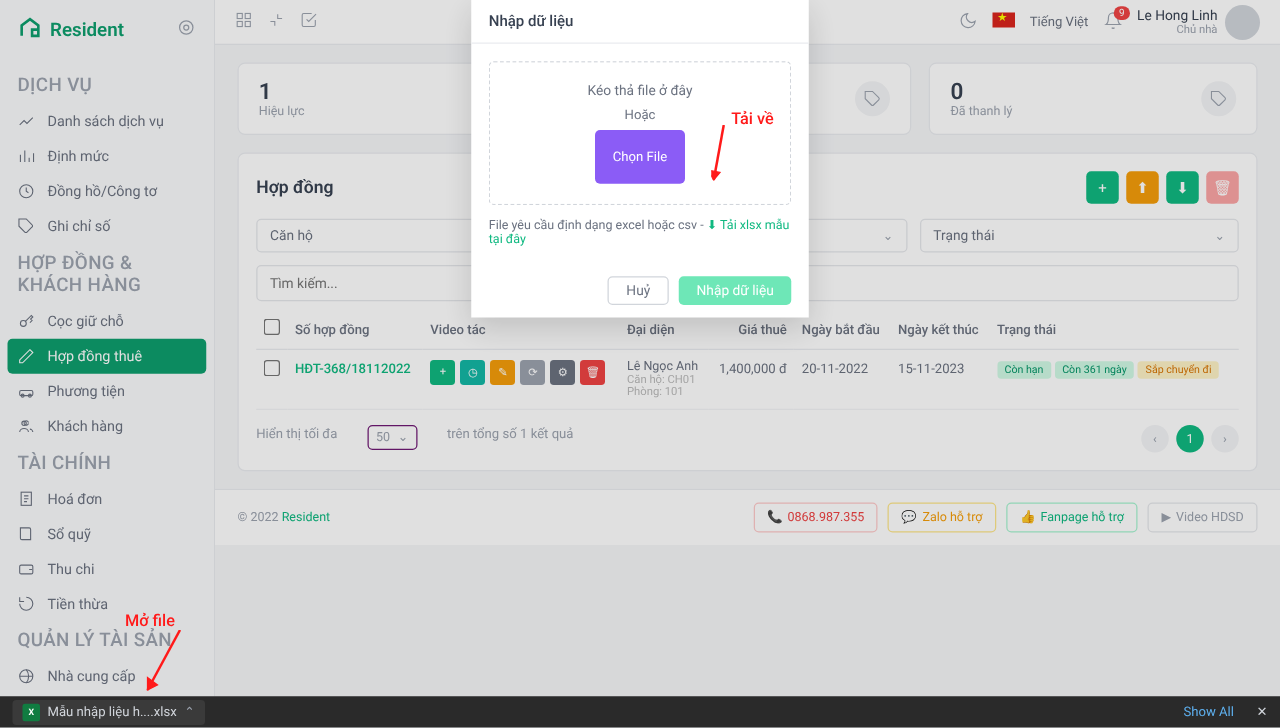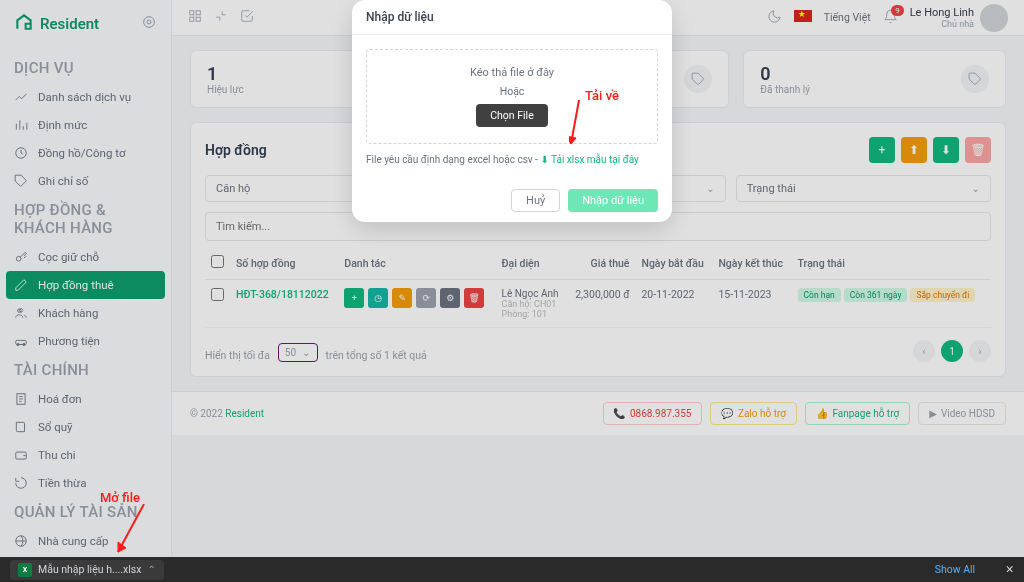--- a/index.html
+++ b/index.html
@@ -55,49 +55,49 @@
 .row-actions{display:flex;gap:4px}
 .row-actions .sq-btn{width:20px;height:20px;font-size:9px;border-radius:3px}
 .sq-teal{background:#14b8a6}
 .sq-gray{background:#9ca3af}
 .sq-dark{background:#6b7280}
 .rep-line{font-size:10px}
 .rep-sub{color:#bbb;font-size:9px}
 .badge{display:inline-block;padding:2px 6px;border-radius:3px;font-size:8.5px;margin-right:3px}
 .b-green{background:#d1fae5;color:#059669}
 .b-orange{background:#fef3c7;color:#d97706}
-.paging{display:flex;align-items:flex-end;gap:8px;margin-top:12px;font-size:10.5px;color:#9ca3af}
+.paging{display:flex;align-items:flex-start;gap:24px;margin-top:12px;font-size:10.5px;color:#9ca3af}
 .pg-sel{border:1px solid #701a75;border-radius:4px;padding:3px 6px;font-size:10px;display:flex;align-items:center;gap:6px}
 .pg-right{margin-left:auto;display:flex;gap:6px;align-items:center}
 .pg-btn{width:22px;height:22px;border-radius:50%;background:#f3f4f6;display:flex;align-items:center;justify-content:center;color:#9ca3af;font-size:10px}
 .pg-btn.active{background:#10b981;color:#fff}
 .footer{display:flex;align-items:center;padding:10px 18px;font-size:10px;color:#9ca3af;border-top:1px solid #eaecf0;background:#fff}
 .footer-links{margin-left:auto;display:flex;gap:8px}
 .foot-btn{border:1px solid #e5e7eb;border-radius:4px;padding:5px 10px;font-size:10px;display:flex;align-items:center;gap:4px}
 .foot-red{color:#ef4444;border-color:#fecaca}
 .foot-orange{color:#f59e0b;border-color:#fde68a}
 .foot-green{color:#10b981;border-color:#a7f3d0}
 .modal-overlay{position:absolute;inset:0;background:rgba(0,0,0,.12);display:flex;justify-content:center;align-items:flex-start;padding-top:0}
-.modal{width:320px;background:#fff;border-radius:13px;box-shadow:0 8px 24px rgba(0,0,0,.15)}
+.modal{width:270px;background:#fff;border-radius:0;box-shadow:0 8px 24px rgba(0,0,0,.15)}
 .modal-head{padding:10px 14px;border-bottom:1px solid #eaecf0;font-size:12px;color:#374151;font-weight:500}
 .modal-body{padding:14px}
 .dropzone{border:1px dashed #d1d5db;border-radius:4px;padding:16px 8px;text-align:center;font-size:11px;color:#6b7280}
 .dz-or{margin:6px 0;font-size:10.5px}
-.dz-btn{background:#404040;color:#fff;border:none;border-radius:4px;padding:5px 14px;font-size:10.5px;cursor:pointer}
+.dz-btn{background:#8b5cf6;color:#fff;border:none;border-radius:4px;padding:15px 14px;font-size:10.5px;cursor:pointer}
 .modal-note{font-size:10px;color:#6b7280;margin-top:10px}
 .modal-note a{color:#10b981;text-decoration:none}
 .modal-foot{padding:10px 14px;display:flex;justify-content:flex-end;gap:8px}
 .btn-cancel{border:1px solid #d1d5db;background:#fff;padding:4px 14px;border-radius:4px;font-size:11px;cursor:pointer;color:#6b7280}
 .btn-submit{background:#6ee7b7;color:#fff;border:none;padding:5px 14px;border-radius:4px;font-size:11px;cursor:pointer}
 .annot{position:absolute;color:#ff1a1a;font-size:13px;font-weight:500;pointer-events:none}
 .annot svg{stroke:#ff1a1a;fill:#ff1a1a}
 .downloadbar{position:absolute;bottom:0;left:0;right:0;height:25px;background:#2a2a2a;display:flex;align-items:center;padding:0 10px;color:#d1d5db;font-size:10.5px}
 .dl-file{display:flex;align-items:center;gap:6px;background:#3a3a3a;padding:3px 8px;border-radius:3px}
 .dl-ic{width:14px;height:14px;background:#107c41;border-radius:2px;display:flex;align-items:center;justify-content:center;color:#fff;font-size:7px;font-weight:bold}
-.dl-right{margin-left:auto;display:flex;align-items:flex-end;gap:30px;color:#5eb0ef}
+.dl-right{margin-left:auto;display:flex;align-items:flex-end;gap:18px;color:#5eb0ef}
 .dl-x{color:#d1d5db;cursor:pointer}
 .chev{font-size:10px;color:#9ca3af}
 </style>
 </head>
 <body>
 
 <div class="layout">
   <aside class="sidebar">
     <div class="logo-row">
       <span class="logo-icon"><svg viewBox="0 0 24 24">
@@ -160,35 +160,35 @@
           <span class="ic">
             <svg viewBox="0 0 24 24">
               <path d="M17 3l4 4L7 21H3v-4z"></path>
             </svg>
           </span>
           <span>Hợp đồng thuê</span>
         </div>
         <div class="nav-item">
           <span class="ic">
             <svg viewBox="0 0 24 24">
-              <circle cx="9" cy="8" r="3"></circle>
-              <path d="M15 8a3 3 0 110-1M3 20c0-3 3-5 6-5s6 2 6 5M21 20c0-2-2-4-4-4"></path>
-            </svg>
-          </span>
-          <span>Khách hàng</span>
-        </div>
-        <div class="nav-item">
-          <span class="ic">
-            <svg viewBox="0 0 24 24">
               <rect x="3" y="11" width="18" height="7" rx="2"></rect>
               <circle cx="7" cy="18" r="2"></circle>
               <circle cx="17" cy="18" r="2"></circle>
             </svg>
           </span>
           <span>Phương tiện</span>
+        </div>
+        <div class="nav-item">
+          <span class="ic">
+            <svg viewBox="0 0 24 24">
+              <circle cx="9" cy="8" r="3"></circle>
+              <path d="M15 8a3 3 0 110-1M3 20c0-3 3-5 6-5s6 2 6 5M21 20c0-2-2-4-4-4"></path>
+            </svg>
+          </span>
+          <span>Khách hàng</span>
         </div>
       </div>
     <div class="section-label">TÀI CHÍNH</div>
     <div id="nav-taichinh">
         <div class="nav-item">
           <span class="ic">
             <svg viewBox="0 0 24 24">
               <rect x="5" y="3" width="14" height="18"></rect>
               <path d="M9 8h6M9 12h6M9 16h4"></path>
             </svg>
@@ -339,21 +339,21 @@
               <span>Trạng thái</span>
               <span class="chev">⌄</span>
             </div>
         </div>
         <input class="search-inp" placeholder="Tìm kiếm..." style="">
         <table>
           <thead>
               <tr>
             <th style="width:22px"><input type="checkbox" style=""></th>
             <th>Số hợp đồng</th>
-            <th>Danh tác</th>
+            <th>Video tác</th>
             <th>Đại diện</th>
             <th class="right">Giá thuê</th>
             <th>Ngày bắt đầu</th>
             <th>Ngày kết thúc</th>
             <th>Trạng thái</th>
           </tr>
             </thead>
           <tbody id="tbody">
               <tr>
                 <td><input type="checkbox" style=""></td>
@@ -366,21 +366,21 @@
                     <div class="sq-btn sq-gray">⟳</div>
                     <div class="sq-btn sq-dark">⚙</div>
                     <div class="sq-btn" style="background:#ef4444">🗑</div>
                   </div>
                 </td>
                 <td>
                   <div class="rep-line">Lê Ngọc Anh</div>
                   <div class="rep-sub">Căn hộ: CH01</div>
                   <div class="rep-sub">Phòng: 101</div>
                 </td>
-                <td class="right">2,300,000 đ</td>
+                <td class="right">1,400,000 đ</td>
                 <td>20-11-2022</td>
                 <td>15-11-2023</td>
                 <td><span class="badge b-green">Còn hạn</span><span class="badge b-green">Còn 361 ngày</span><span class="badge b-orange">Sắp chuyển đi</span></td>
               </tr>
             </tbody>
         </table>
         <div class="paging">
           <span>Hiển thị tối đa</span>
           <span class="pg-sel">
               <span>50</span>

